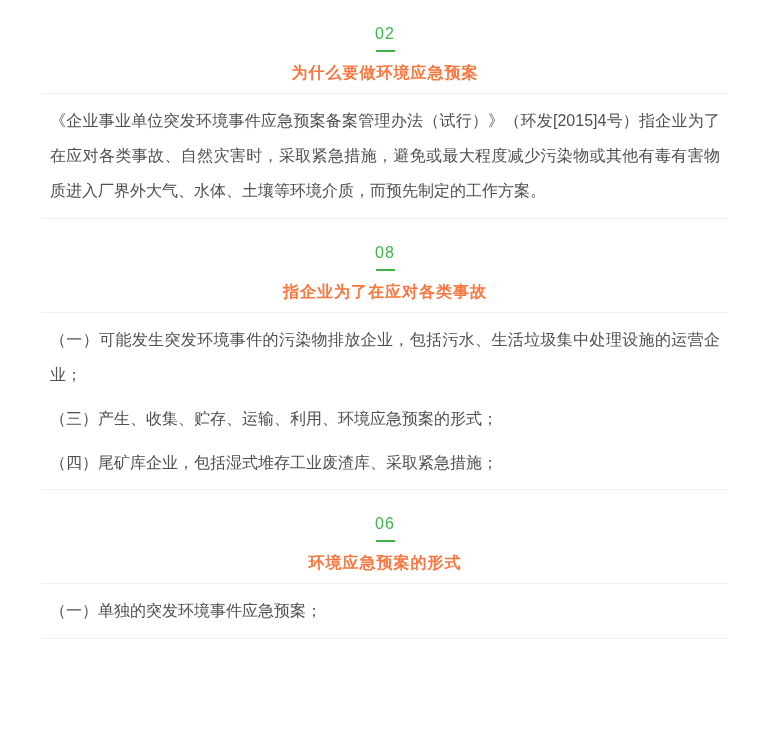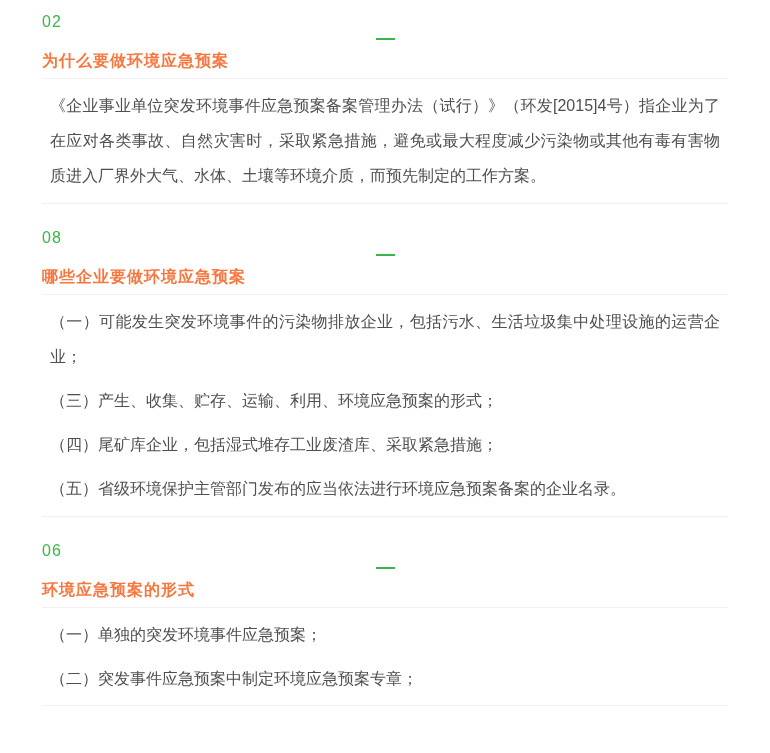--- a/index.html
+++ b/index.html
@@ -19,21 +19,21 @@
   }
   .page{
     width:770px;
     min-height:753px;
     padding:14px 42px 0 42px;
     background:var(--background);
     overflow:hidden;
   }
   .sec{margin:0;}
   .sec + .sec{margin-top:26px;}
-  .sec-head{text-align:left;margin:0;}
+  .sec-head{text-align:center;margin:12px;}
   .sec-num{
     color:var(--number-color);
     font-size:16px;
     line-height:1;
     letter-spacing:1px;
   }
   .sec-dash{
     width:19px;
     height:2px;
     background:var(--dash-color);
@@ -76,35 +76,33 @@
     </header>
     <hr class="rule">
     <p class="body-p">《企业事业单位突发环境事件应急预案备案管理办法（试行）》（环发[2015]4号）指企业为了在应对各类事故、自然灾害时，采取紧急措施，避免或最大程度减少污染物或其他有毒有害物质进入厂界外大气、水体、土壤等环境介质，而预先制定的工作方案。</p>
     <hr class="rule end">
   </section>
 
   <section class="sec">
     <header class="sec-head">
       <div class="sec-num">08</div>
       <div class="sec-dash"></div>
-      <h2 class="sec-title">哪些企业要做环境应急预案</h2>
+      <h2 class="sec-title">指企业为了在应对各类事故</h2>
     </header>
     <hr class="rule">
     <p class="body-p">（一）可能发生突发环境事件的污染物排放企业，包括污水、生活垃圾集中处理设施的运营企业；</p>
     <p class="body-p">（三）产生、收集、贮存、运输、利用、环境应急预案的形式；</p>
     <p class="body-p">（四）尾矿库企业，包括湿式堆存工业废渣库、采取紧急措施；</p>
-    <p class="body-p">（五）省级环境保护主管部门发布的应当依法进行环境应急预案备案的企业名录。</p>
     <hr class="rule end">
   </section>
 
   <section class="sec">
     <header class="sec-head">
       <div class="sec-num">06</div>
       <div class="sec-dash"></div>
       <h2 class="sec-title">环境应急预案的形式</h2>
     </header>
     <hr class="rule">
     <p class="body-p">（一）单独的突发环境事件应急预案；</p>
-    <p class="body-p">（二）突发事件应急预案中制定环境应急预案专章；</p>
     <hr class="rule end">
   </section>
 
 </div>
 
 </body></html>

